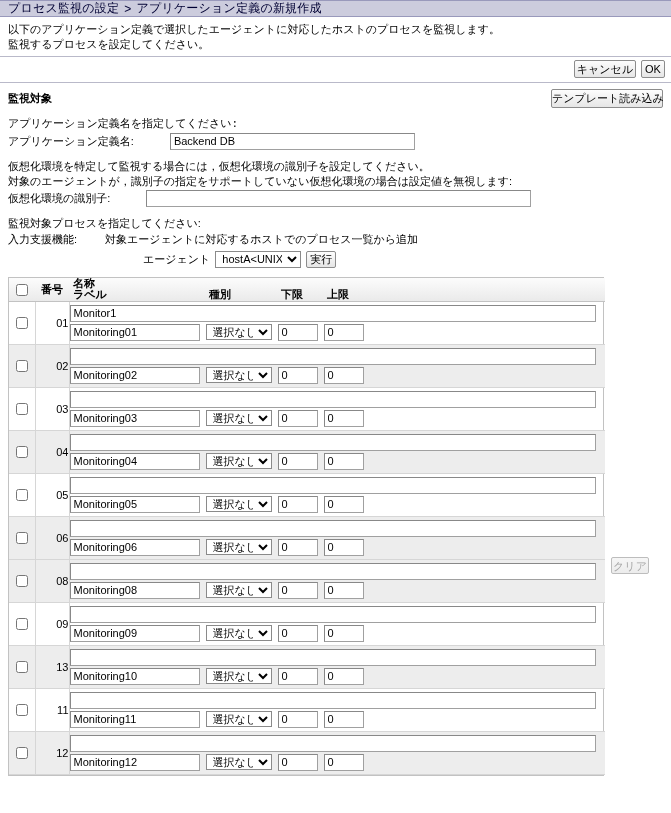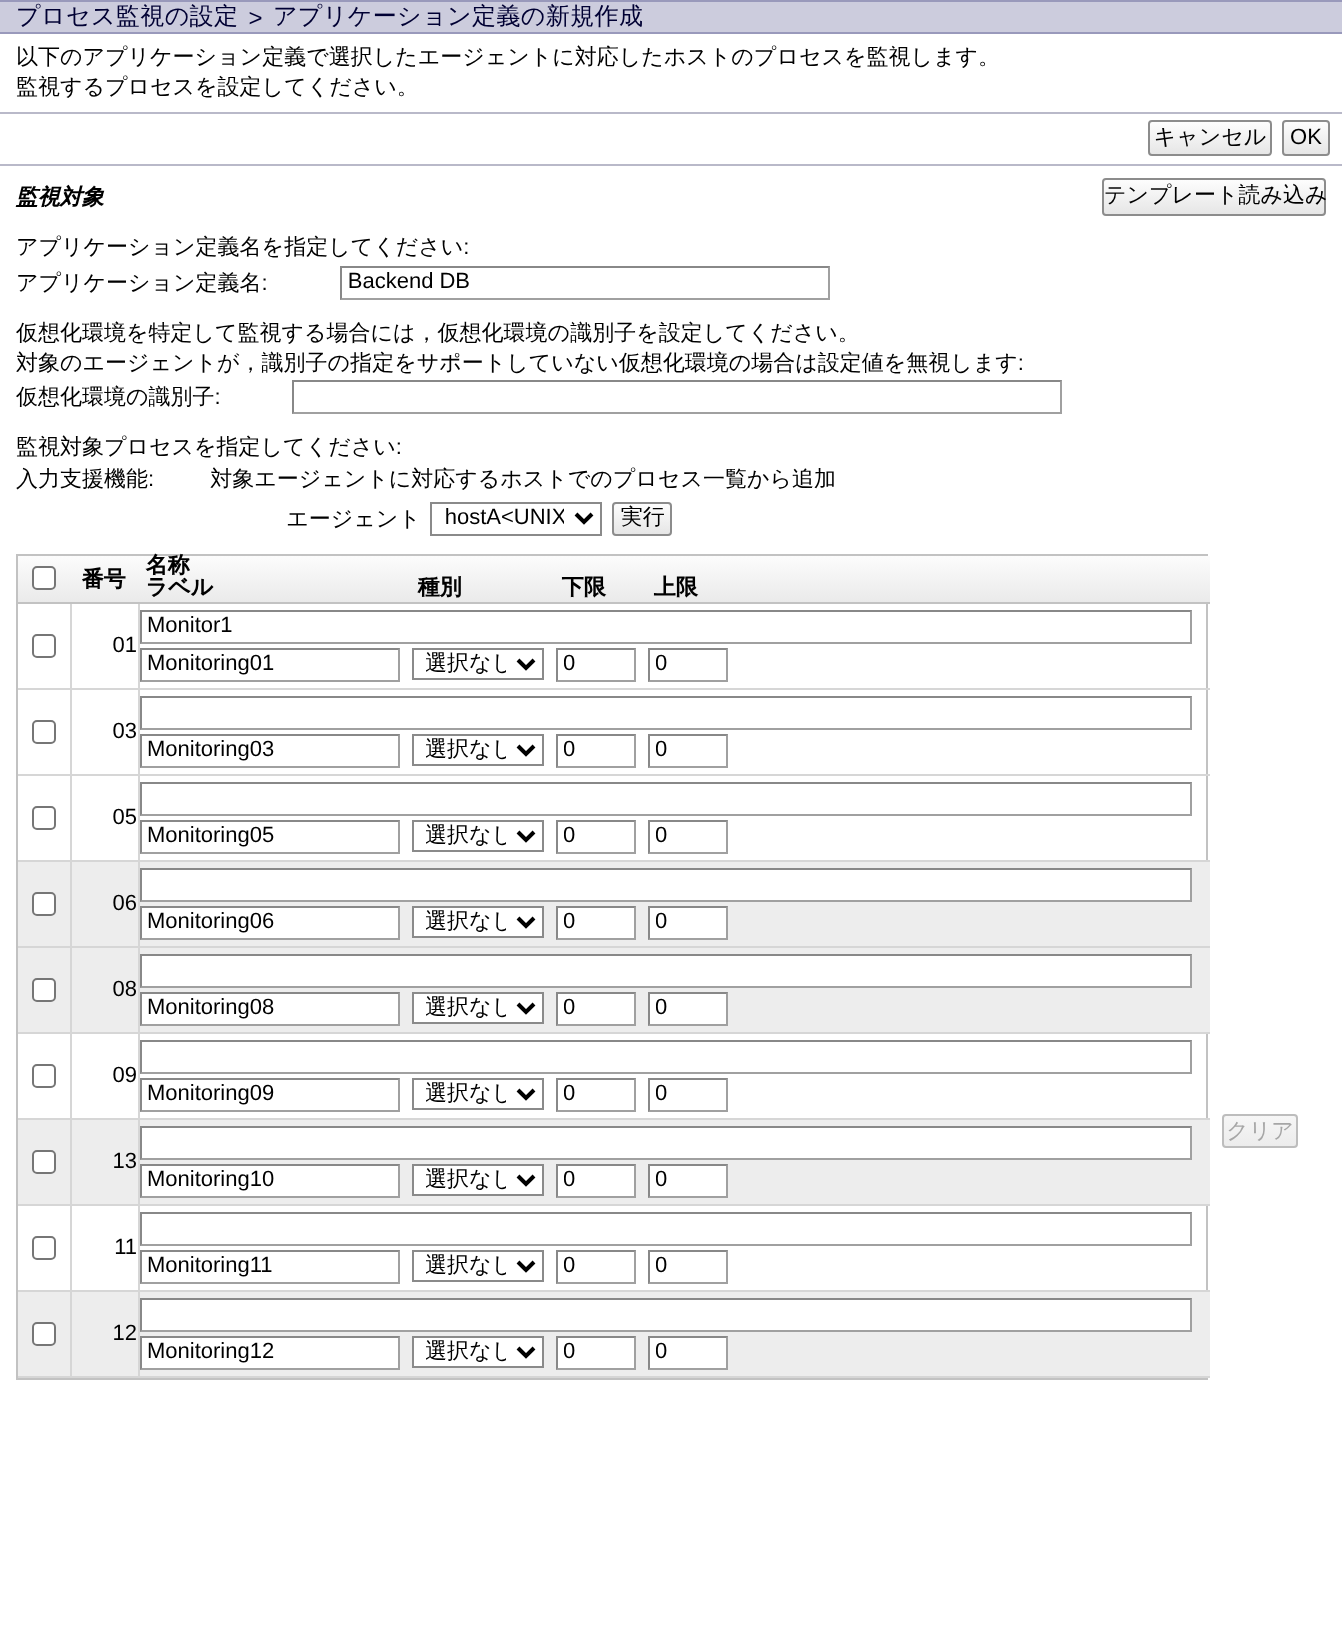--- a/index.html
+++ b/index.html
@@ -83,24 +83,23 @@
   }
   .section-head {
     display: flex;
     align-items: flex-start;
     justify-content: space-between;
   }
   .section-title {
     font-weight: bold;
     font-size: 11px;
     padding-top: 2px;
-    font-style: italic;
-  }
-
-  .field-note { margin-top: 9px; line-height: 1.35; white-space: nowrap; }
+  }
+
+  .field-note { margin-top: 9px; line-height: 1.35; white-space: nowrap; font-family: Liberation Mono, monospace; }
   .field-row  { display: flex; align-items: center; margin-top: 1px; gap: 36px; }
   .field-row label { white-space: nowrap; }
 
   input[type="text"] {
     font-family: "Liberation Sans", "DejaVu Sans", sans-serif;
     font-size: 11px;
     color: #000;
     border: 1px solid #a0a0a0;
     border-top-color: #888;
     border-left-color: #888;
@@ -316,30 +315,64 @@
                 </div>
                 <div class="line-label">
                   <input type="text" class="inp-label" value="Monitoring01" style="">
                   <select class="sel-kind"><option>選択なし</option></select>
                   <input type="text" class="inp-lim" value="0" style="">
                   <input type="text" class="inp-lim" value="0" style="">
                 </div>
               </div>
             </td>
           </tr>
+          <tr class="alt">
+            <td class="cell-check"><input type="checkbox" style=""></td>
+            <td class="cell-num">02</td>
+            <td class="cell-main">
+              <div class="rowlines">
+                <div class="line-name">
+                  <input type="text" class="inp-name" value="" style="">
+                </div>
+                <div class="line-label">
+                  <input type="text" class="inp-label" value="Monitoring02" style="">
+                  <select class="sel-kind"><option>選択なし</option></select>
+                  <input type="text" class="inp-lim" value="0" style="">
+                  <input type="text" class="inp-lim" value="0" style="">
+                </div>
+              </div>
+            </td>
+          </tr>
           <tr>
             <td class="cell-check"><input type="checkbox" style=""></td>
             <td class="cell-num">03</td>
             <td class="cell-main">
               <div class="rowlines">
                 <div class="line-name">
                   <input type="text" class="inp-name" value="" style="">
                 </div>
                 <div class="line-label">
                   <input type="text" class="inp-label" value="Monitoring03" style="">
+                  <select class="sel-kind"><option>選択なし</option></select>
+                  <input type="text" class="inp-lim" value="0" style="">
+                  <input type="text" class="inp-lim" value="0" style="">
+                </div>
+              </div>
+            </td>
+          </tr>
+          <tr class="alt">
+            <td class="cell-check"><input type="checkbox" style=""></td>
+            <td class="cell-num">04</td>
+            <td class="cell-main">
+              <div class="rowlines">
+                <div class="line-name">
+                  <input type="text" class="inp-name" value="" style="">
+                </div>
+                <div class="line-label">
+                  <input type="text" class="inp-label" value="Monitoring04" style="">
                   <select class="sel-kind"><option>選択なし</option></select>
                   <input type="text" class="inp-lim" value="0" style="">
                   <input type="text" class="inp-lim" value="0" style="">
                 </div>
               </div>
             </td>
           </tr>
           <tr>
             <td class="cell-check"><input type="checkbox" style=""></td>
             <td class="cell-num">05</td>

